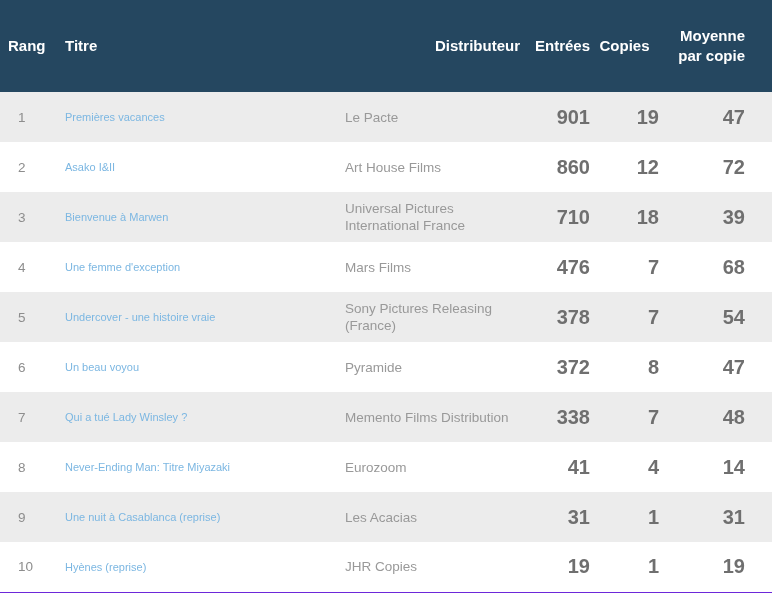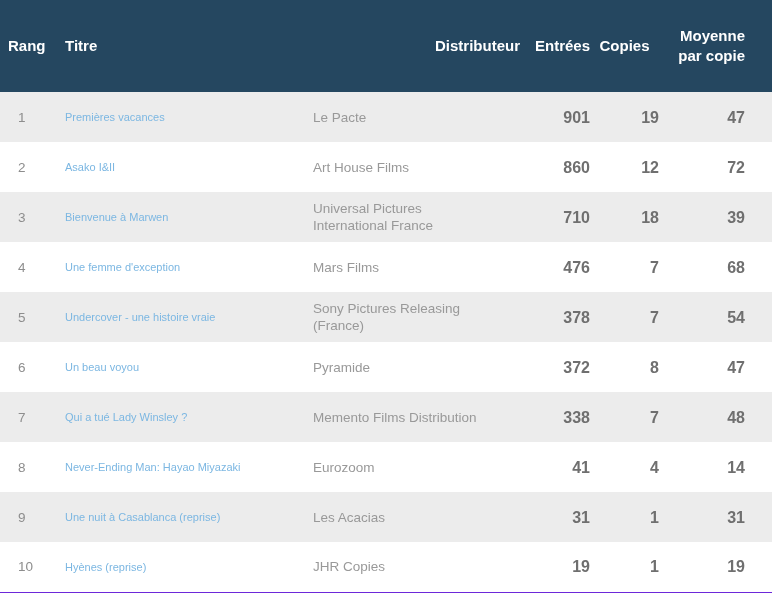--- a/index.html
+++ b/index.html
@@ -59,26 +59,26 @@
     text-decoration: none;
     cursor: pointer;
     white-space: nowrap;
   }
   td.c-distrib {
     padding-left: 1px;
     color: #999999;
     font-size: 13.5px;
     line-height: 17px;
   }
-  td.c-distrib .dl { display: block; white-space: nowrap; }
+  td.c-distrib .dl { display: block; white-space: nowrap; margin-left: 32px; }
   td.c-num {
     text-align: right;
     font-weight: bold;
     color: #6f6f6f;
-    font-size: 16px;
+    font-size: 20px;
   }
   td.c-entrees { padding-right: 0px; }
   td.c-copies  { padding-right: 4px; }
   td.c-moyenne { padding-right: 27px; }
 </style>
 </head>
 <body>
 
 <table class="boxoffice-table">
   <thead>
@@ -162,21 +162,21 @@
         <td class="c-titre"><a class="film-link">Qui a tué Lady Winsley ?</a></td>
         <td class="c-distrib">
           <span class="dl">Memento Films Distribution</span>
         </td>
         <td class="c-num c-entrees">338</td>
         <td class="c-num c-copies">7</td>
         <td class="c-num c-moyenne">48</td>
       </tr>
       <tr class="even">
         <td class="c-rang">8</td>
-        <td class="c-titre"><a class="film-link">Never-Ending Man: Hayao Miyazaki</a></td>
+        <td class="c-titre"><a class="film-link">Never-Ending Man: Titre Miyazaki</a></td>
         <td class="c-distrib">
           <span class="dl">Eurozoom</span>
         </td>
         <td class="c-num c-entrees">41</td>
         <td class="c-num c-copies">4</td>
         <td class="c-num c-moyenne">14</td>
       </tr>
       <tr class="odd">
         <td class="c-rang">9</td>
         <td class="c-titre"><a class="film-link">Une nuit à Casablanca (reprise)</a></td>

